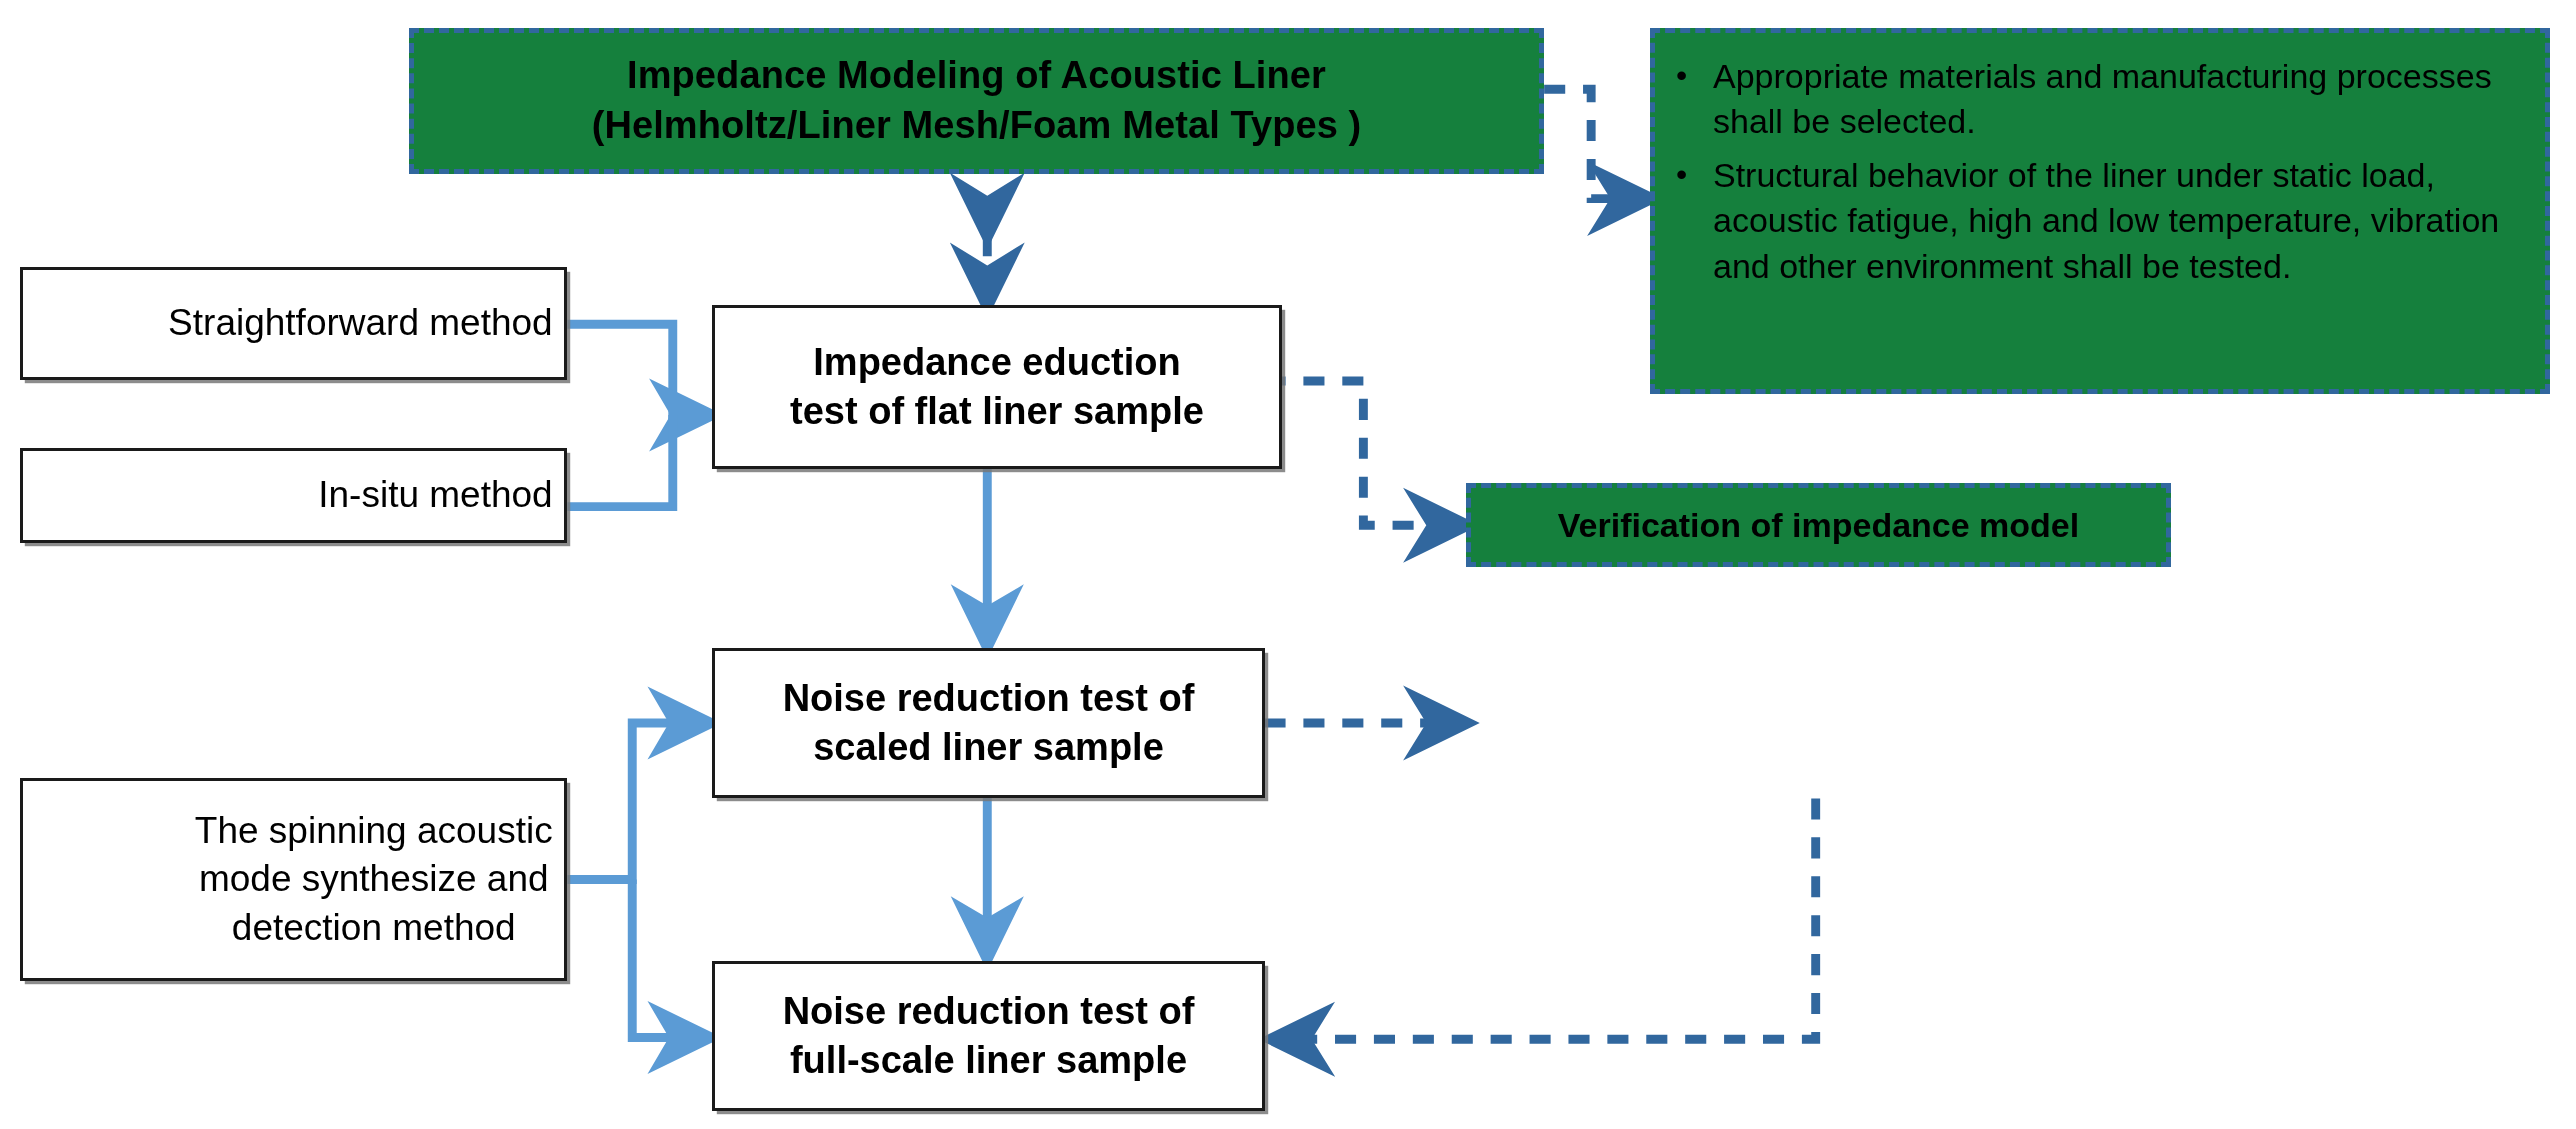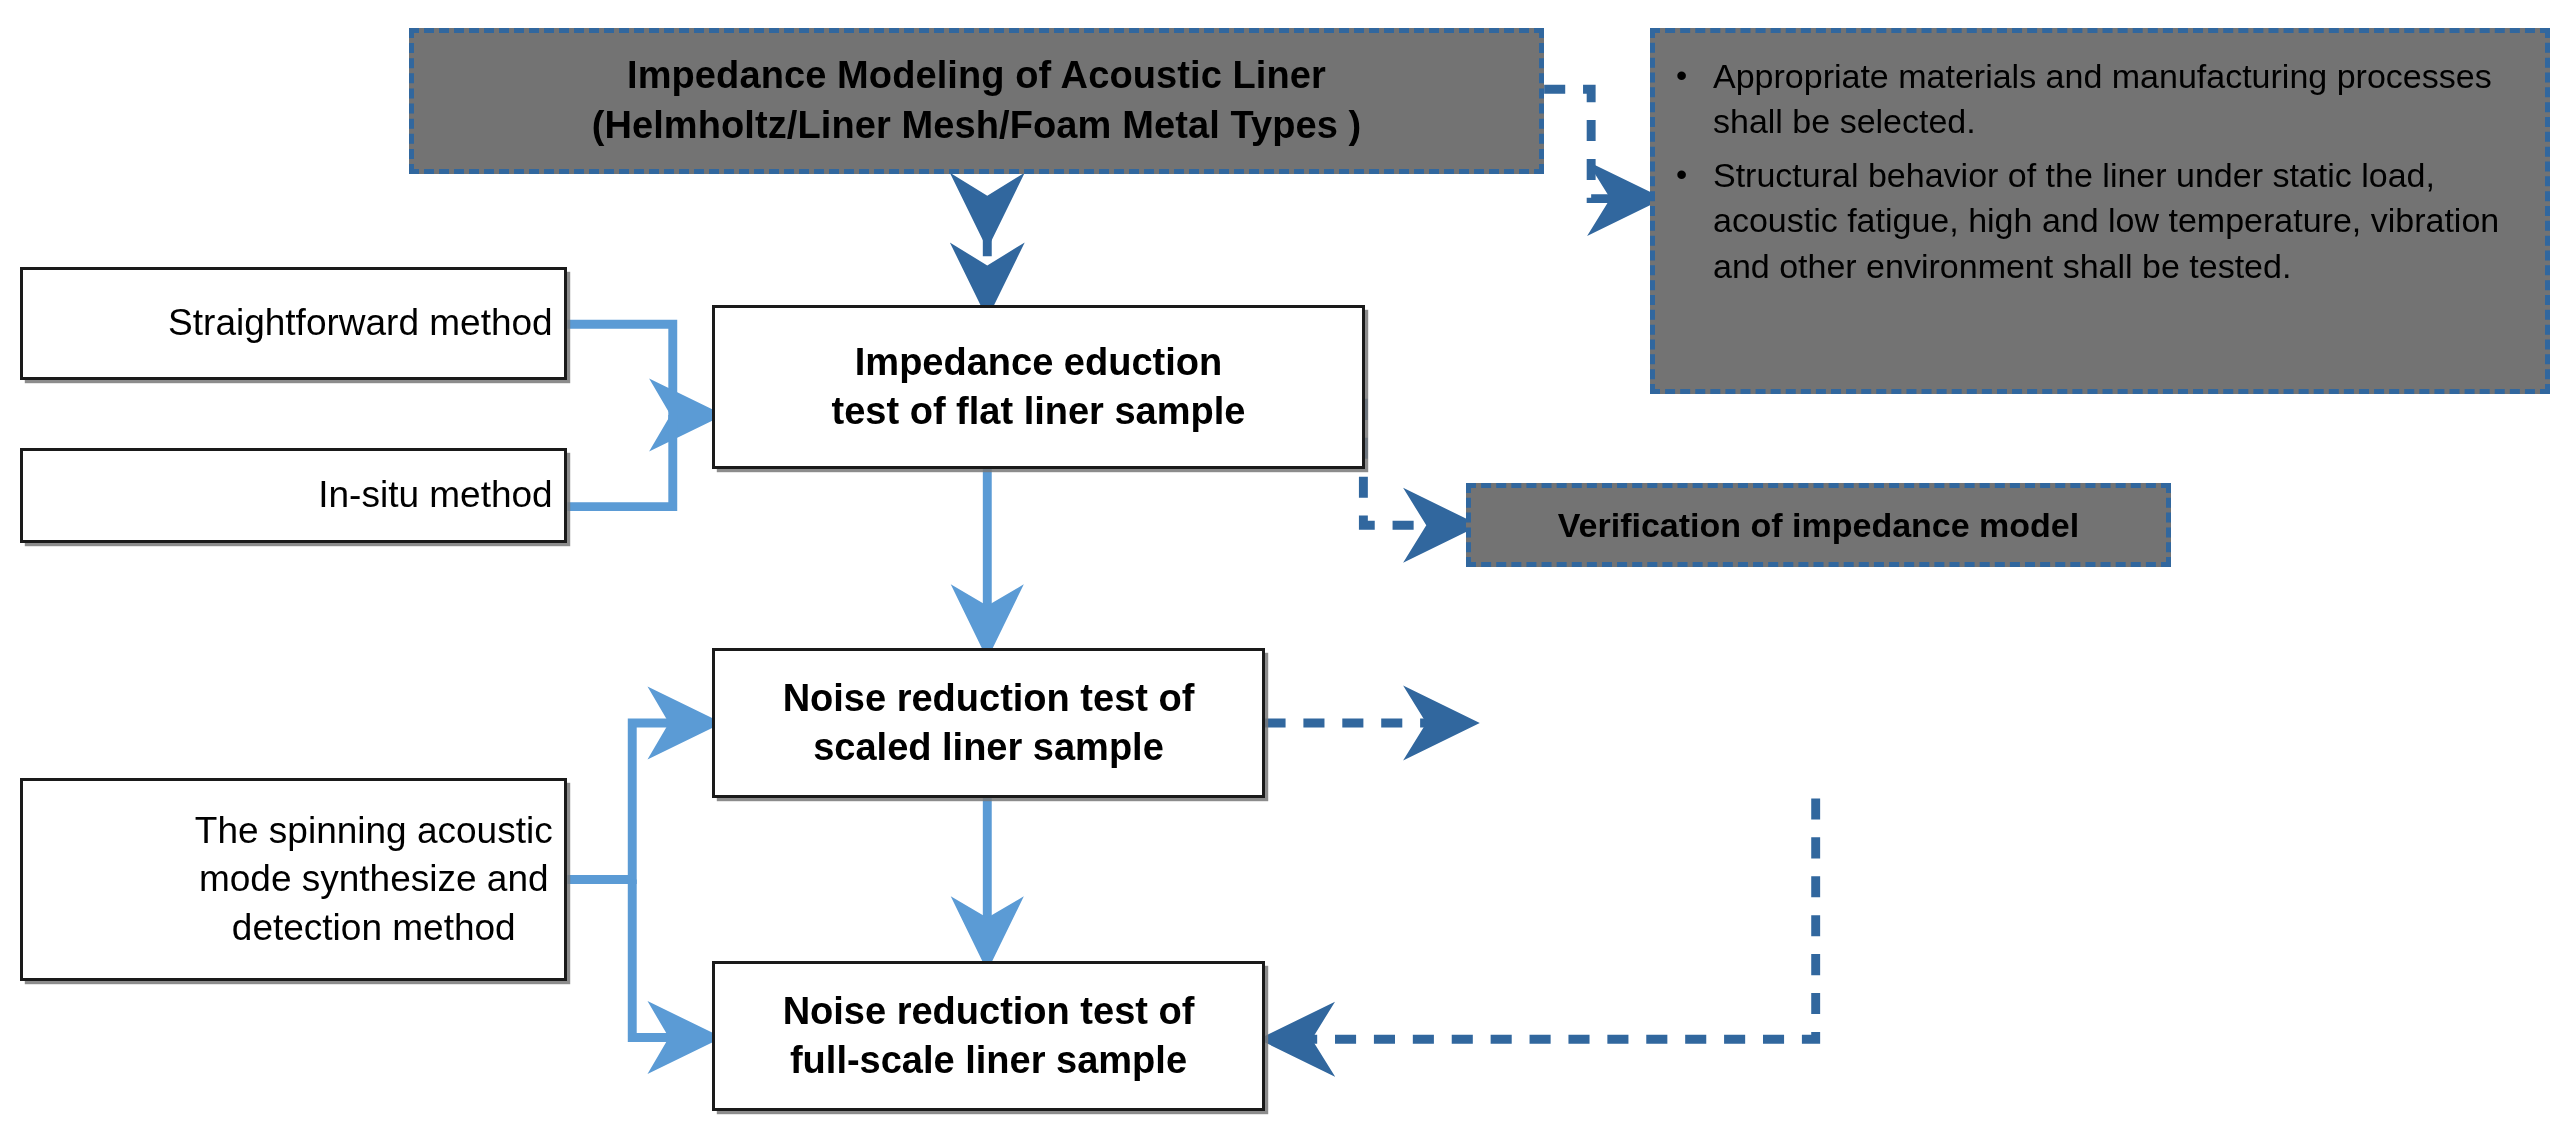--- a/index.html
+++ b/index.html
@@ -32,21 +32,21 @@
     text-align:center;
     background:#ffffff;
     color:#000000;
   }
   .solid-box{
     border:3.2px solid #1a1a1a;
     box-shadow:4px 4px 0 -0.8px rgba(120,120,120,.85);
   }
   .dashed-box{
     border:5.7px dashed #31679E;
-    background:#737373;
+    background:#15803d;
   }
   .box .label{
     display:block;
     line-height:1.30;
     white-space:pre-line;
     padding:0 11.3px;
   }
 
   
   .t-title   {font-size:38px; font-weight:bold; letter-spacing:0.1px;}
@@ -160,21 +160,21 @@
   </div>
 
   <div class="box solid-box t-method" style="left:20px; top:267px; width:547px; height:113px;">
     <span class="label">Straightforward method</span>
   </div>
 
   <div class="box solid-box t-method" style="left:20px; top:448px; width:547px; height:95px;">
     <span class="label">In-situ method</span>
   </div>
 
-  <div class="box solid-box t-proc" style="left:712px; top:305px; width:653px; height:164px;">
+  <div class="box solid-box t-proc" style="left:712px; top:305px; width:570px; height:164px;">
     <span class="label">Impedance eduction
 test of flat  liner sample</span>
   </div>
 
   <div class="box dashed-box t-verif" style="left:1466px; top:483px; width:705px; height:84px;">
     <span class="label">Verification of impedance  model</span>
   </div>
 
   <div class="box solid-box t-proc" style="left:712px; top:648px; width:553px; height:150px;">
     <span class="label">Noise reduction test of

